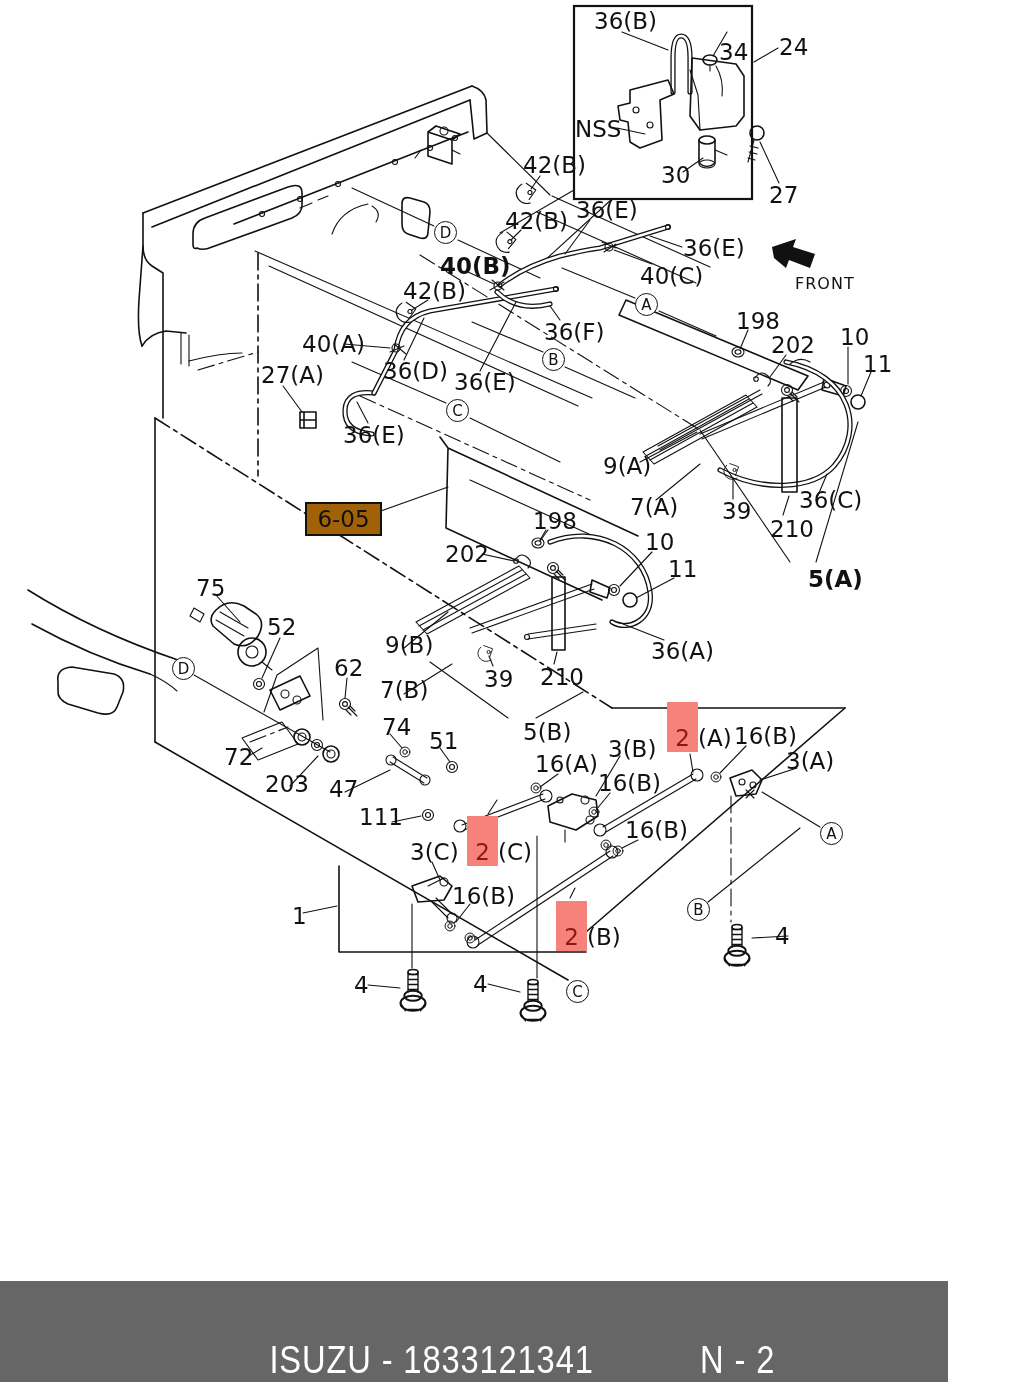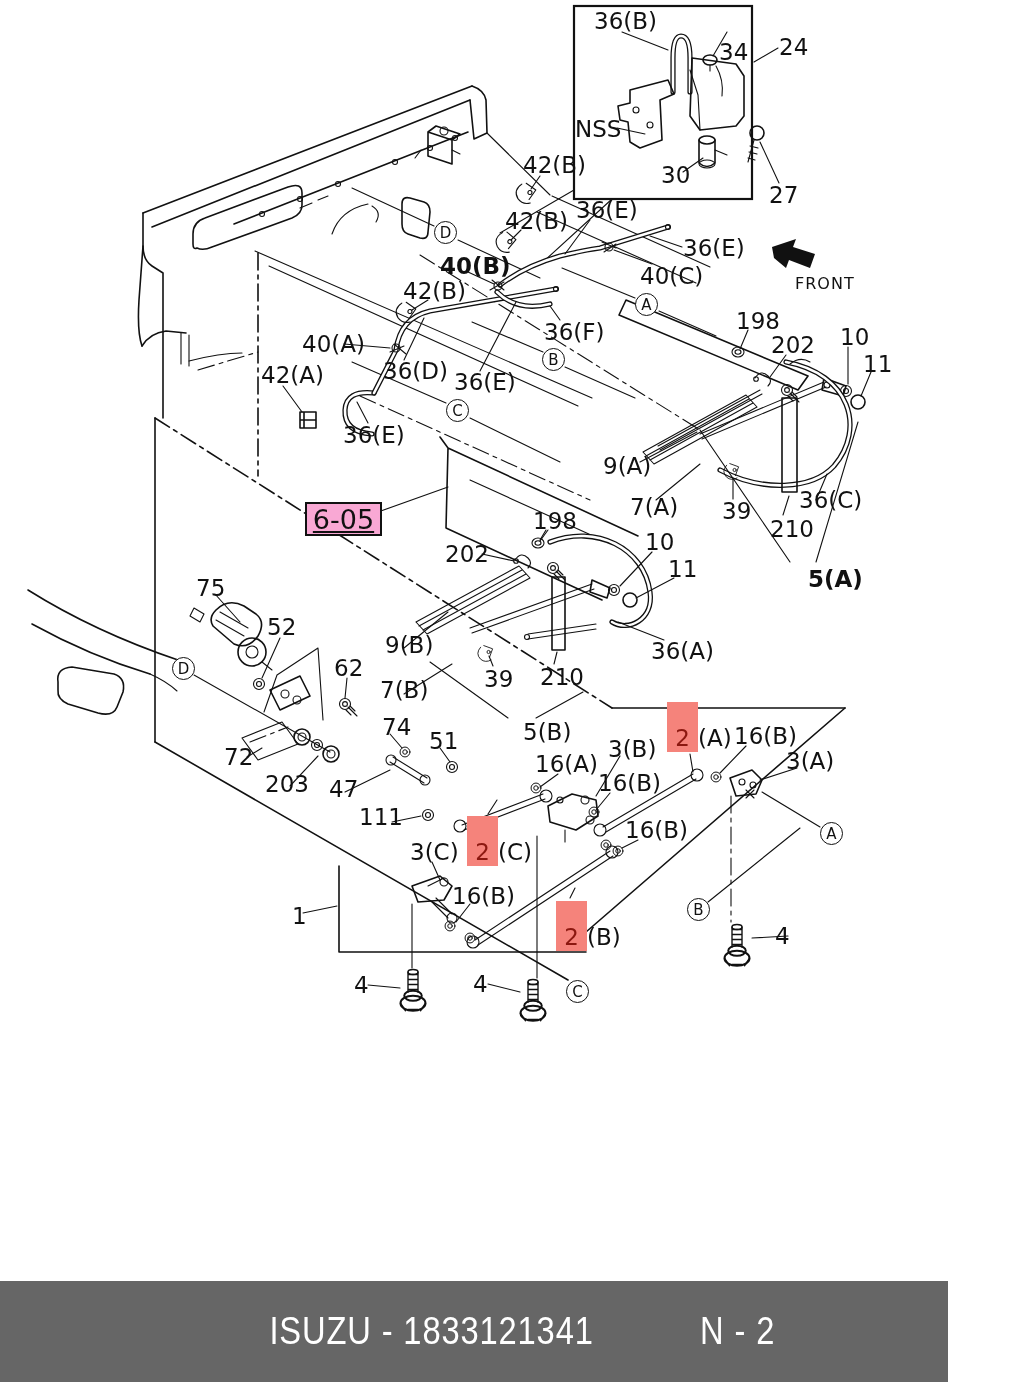--- a/index.html
+++ b/index.html
@@ -14,24 +14,24 @@
   .dd{stroke-dasharray:17 5 4 5;}
   .fl{fill:#111;stroke:none;}
   .plabel{position:absolute;font-size:23px;line-height:1;white-space:nowrap;color:#111;}
   .plabel .hl{display:inline-flex;width:31px;height:50px;align-items:flex-end;justify-content:center;
               background:#f5837b;color:#8c1810;padding-bottom:2px;box-sizing:border-box;}
   .plabel.hlrow{display:flex;align-items:flex-end;}
   .plabel.hlrow .suf{padding-bottom:2px;}
   .marker{position:absolute;width:23px;height:23px;border:1.7px solid #111;border-radius:50%;
           display:flex;align-items:center;justify-content:center;font-size:15px;background:#fff;box-sizing:border-box;}
   #refbox{position:absolute;left:305px;top:502px;width:73px;height:30px;border:2px solid #111;
-          display:flex;align-items:center;justify-content:center;font-size:27px;background:#f9a8d4;text-decoration:underline;}
+          display:flex;align-items:center;justify-content:center;font-size:23px;background:#a16207;}
   #front{position:absolute;left:795px;top:274px;font-size:16px;letter-spacing:1px;}
   #footer{position:absolute;left:0;top:1281px;width:1024px;height:101px;
-          display:flex;align-items:center;justify-content:center;gap:74px;}
+          display:flex;align-items:flex-end;justify-content:center;gap:74px;}
   #footer span{color:#fff;font-family:"Liberation Sans",sans-serif;font-size:38px;
                transform:scaleX(0.86);white-space:nowrap;letter-spacing:1px;}
 </style>
 </head>
 <body>
 
 <div id="page">
 
   <svg id="art" width="1024" height="1281" viewBox="0 0 1024 1281">
     <defs>
@@ -273,21 +273,21 @@
       <div class="plabel" style="left: 523px; top: 154px;">42(B)</div>
       <div class="plabel" style="left: 505px; top: 210px;">42(B)</div>
       <div class="plabel" style="left: 576px; top: 199px;">36(E)</div>
       <div class="plabel" style="left: 683px; top: 237px;">36(E)</div>
       <div class="plabel" style="left: 640px; top: 265px;">40(C)</div>
       <div class="plabel" style="left: 440px; top: 255px; font-weight: bold;">40(B)</div>
       <div class="plabel" style="left: 403px; top: 280px;">42(B)</div>
       <div class="plabel" style="left: 302px; top: 333px;">40(A)</div>
       <div class="plabel" style="left: 383px; top: 360px;">36(D)</div>
       <div class="plabel" style="left: 454px; top: 371px;">36(E)</div>
-      <div class="plabel" style="left: 261px; top: 364px;">42(A)</div>
+      <div class="plabel" style="left: 261px; top: 364px;">27(A)</div>
       <div class="plabel" style="left: 343px; top: 424px;">36(E)</div>
       <div class="plabel" style="left: 544px; top: 321px;">36(F)</div>
       <div class="plabel" style="left: 736px; top: 310px;">198</div>
       <div class="plabel" style="left: 771px; top: 334px;">202</div>
       <div class="plabel" style="left: 840px; top: 326px;">10</div>
       <div class="plabel" style="left: 863px; top: 353px;">11</div>
       <div class="plabel" style="left: 603px; top: 455px;">9(A)</div>
       <div class="plabel" style="left: 630px; top: 496px;">7(A)</div>
       <div class="plabel" style="left: 722px; top: 500px;">39</div>
       <div class="plabel" style="left: 770px; top: 518px;">210</div>

